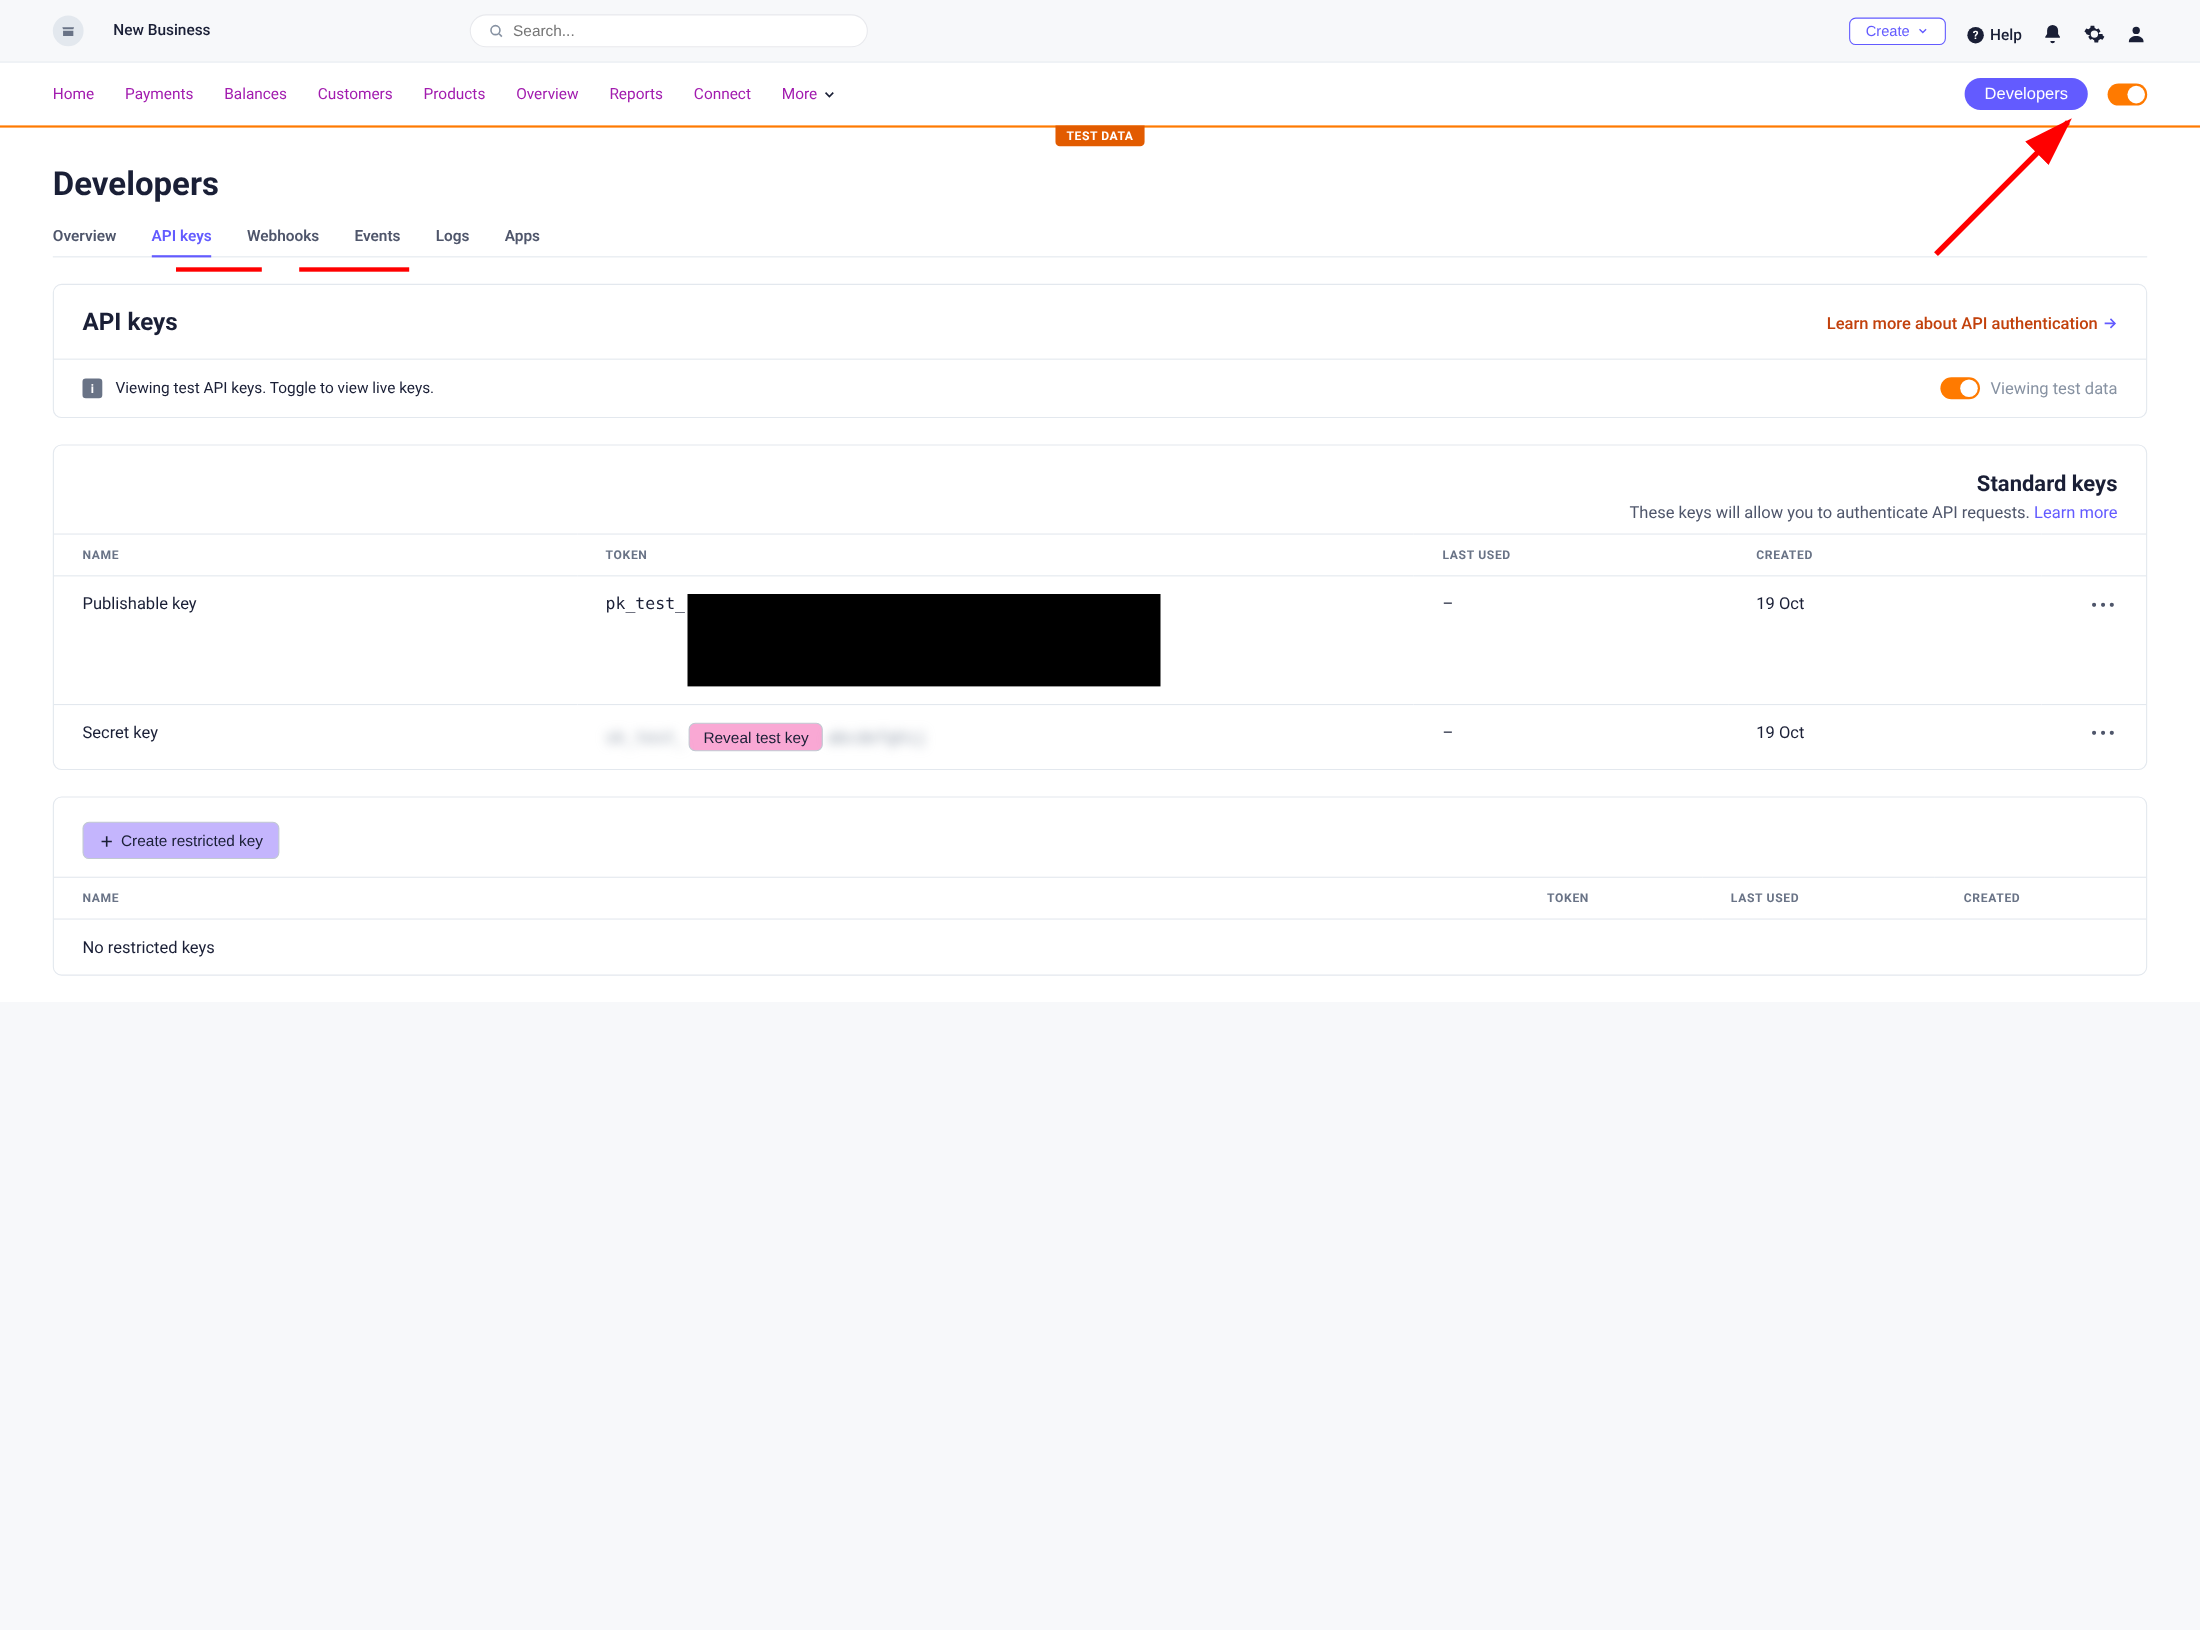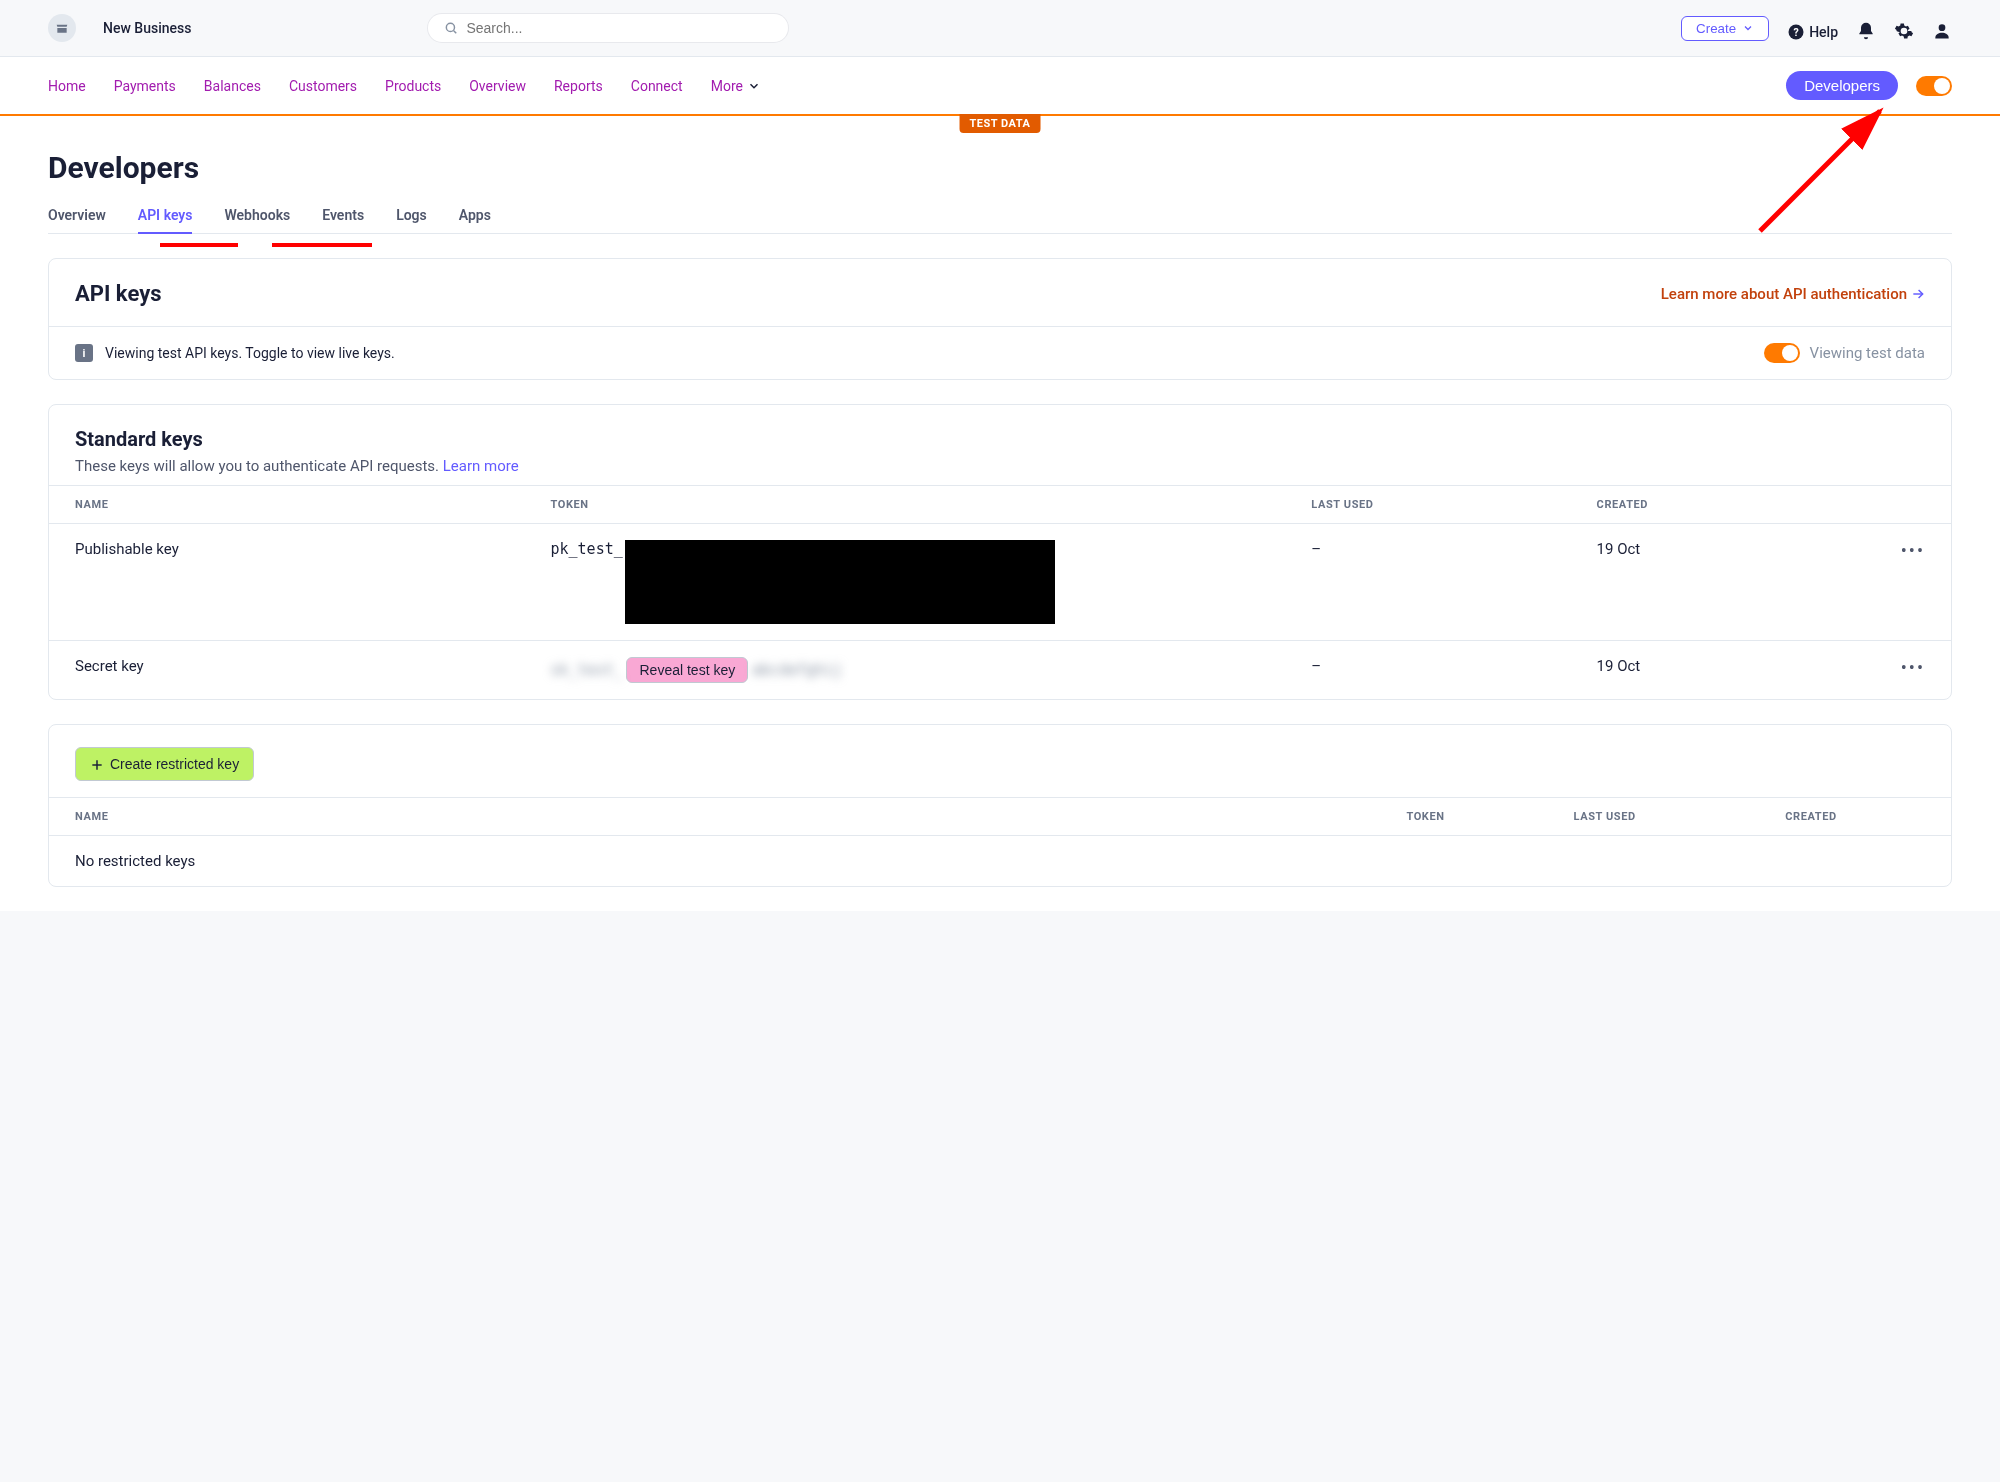--- a/index.html
+++ b/index.html
@@ -108,21 +108,21 @@
     margin-top:20px; border-top:1px solid #e3e8ee;
     padding:16px 26px;
     display:flex; align-items:center; justify-content:space-between;
   }
   .info-row-left { display:flex; align-items:center; gap:12px; }
   .info-icon {
     width:18px; height:18px; border-radius:3px; background:#697386;
     display:flex; align-items:center; justify-content:center; color:#fff; font-size:11px; font-weight:700;
   }
   .info-row-right { display:flex; align-items:center; gap:10px; color:#8792a2; font-size:15px;}
-  .card-sub { padding: 22px 26px 10px; }
+  .card-sub { padding: 22px 26px 10px; text-align: right; }
   .card-sub-title { font-size:20px; font-weight:700; }
   .card-sub-desc { color:#4f566b; margin-top:6px; font-size:15px;}
   .inline-link { color:#635bff; cursor:pointer; }
   .tbl { width:100%; border-collapse:collapse; }
   .tbl th {
     text-align:left; font-size:11px; font-weight:700; color:#697386;
     letter-spacing:0.6px; padding:12px 26px; border-top:1px solid #e3e8ee;
   }
   .tbl td {
     padding:16px 26px; border-top:1px solid #e3e8ee; vertical-align:top; font-size:15px;
@@ -131,21 +131,21 @@
     display:inline-block; background:#000; width:430px; height:84px; vertical-align:top; margin-left:2px;
   }
   .token-prefix { font-family: ui-monospace, SFMono-Regular, Menlo, monospace; color:#1a1f36; }
   .btn-reveal {
     border:1px solid #c1c9d2; background:#f9a8d4; border-radius:6px;
     padding:4px 12px; font-size:14px; color:#1a1f36; cursor:pointer;
   }
   .blur-text { filter: blur(5px); color:#8792a2; font-family: ui-monospace, monospace; user-select:none;}
   .dots-menu { cursor:pointer; color:#4f566b; font-size:18px; letter-spacing:2px; }
   .btn-outline {
-    border:1px solid #c1c9d2; background:#bef264; border-radius:6px;
+    border:1px solid #c1c9d2; background:#c4b5fd; border-radius:6px;
     padding:8px 14px; font-size:14px; color:#1a1f36; cursor:pointer;
     display:flex; align-items:flex-end; gap:6px; font-weight:500;
   }
   .restricted-header { display:flex; align-items:flex-start; justify-content:space-between; padding:22px 26px 16px; gap:30px;}
   .restricted-desc { max-width: 900px; }
   .arrow-annotation {
     position:absolute;
     pointer-events:none;
   }
 </style>

